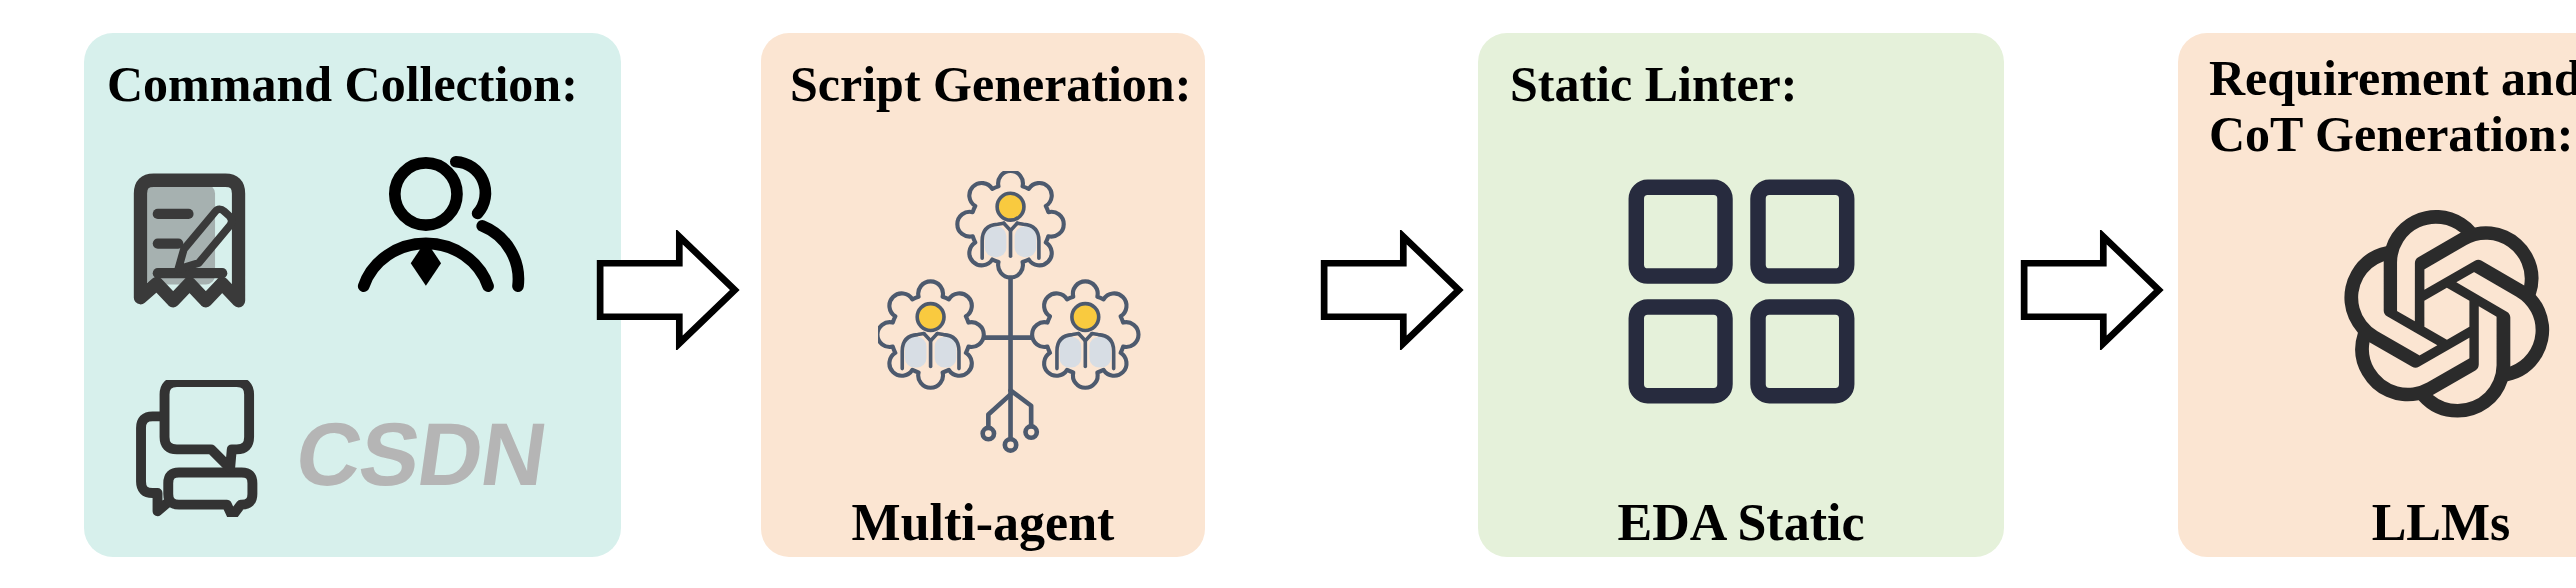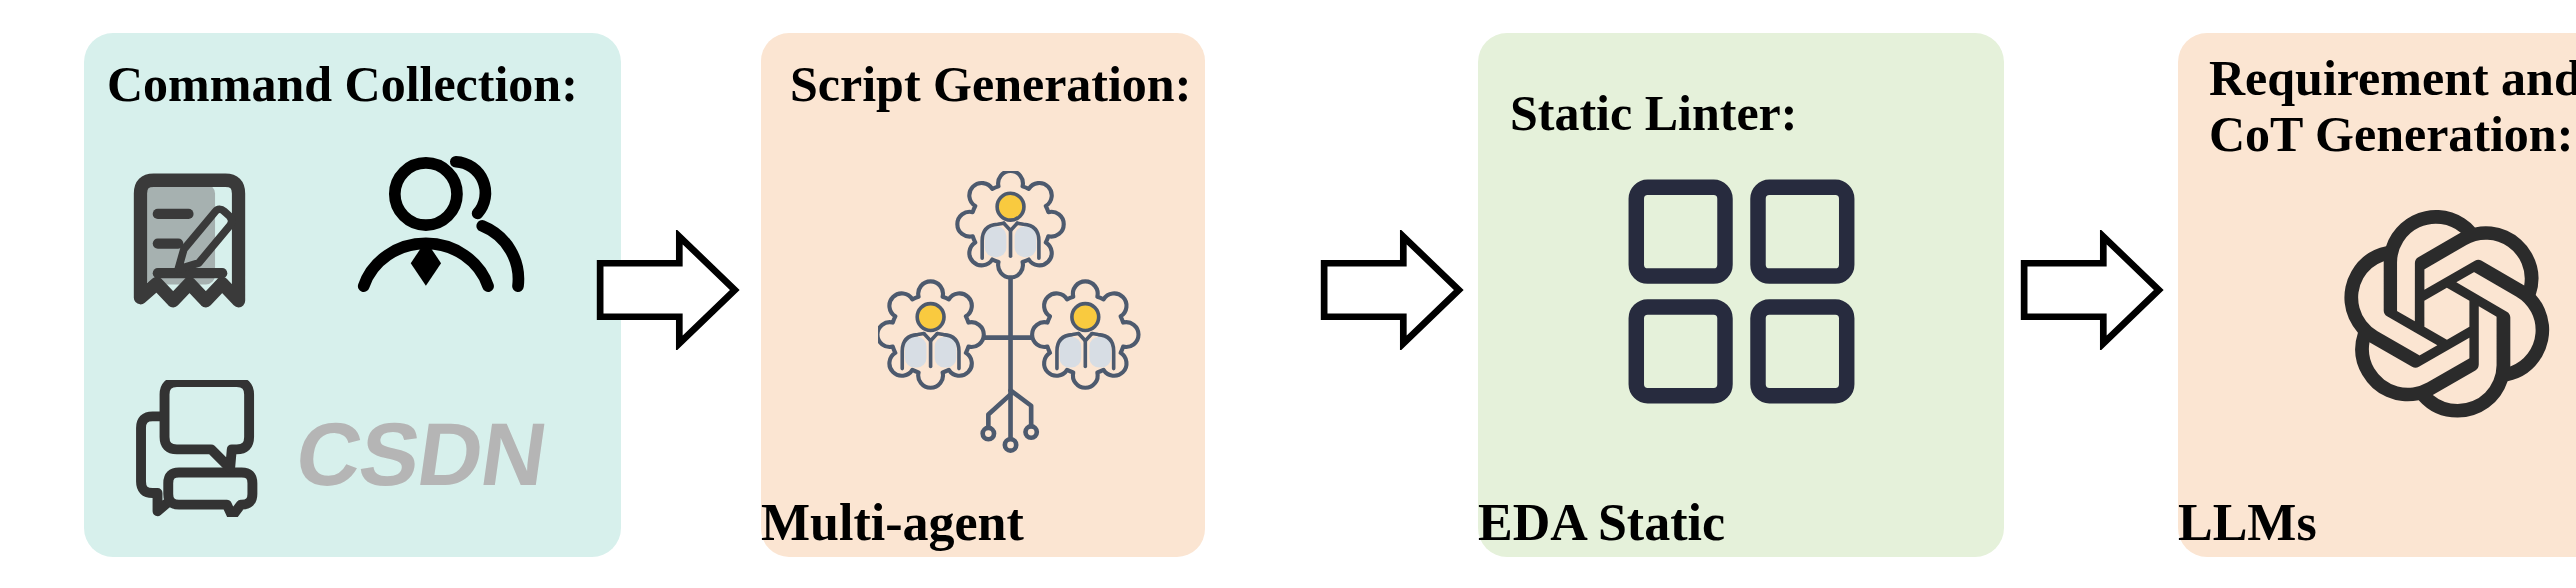--- a/index.html
+++ b/index.html
@@ -4,21 +4,21 @@
 <style>
   html,body{margin:0;padding:0;background:#ffffff;}
   .canvas{position:relative;width:3591px;height:588px;background:#ffffff;overflow:hidden;
           font-family:"Liberation Serif",serif;}
   .stage{position:absolute;top:33px;height:524px;border-radius:29px;}
   .bg-cyan{background:var(--cyan-bg,#d7f0ec);margin-left:40px;}
   .bg-peach{background:var(--peach-bg,#fbe5d2);}
   .bg-green{background:var(--green-bg,#e5f1da);}
   .title{position:absolute;left:29px;top:23px;font-weight:bold;font-size:50px;line-height:1.13;
          color:var(--ink,#000);white-space:pre-line;}
-  .label{position:absolute;left:0;width:100%;top:460px;text-align:left;font-weight:bold;
+  .label{position:absolute;left:0;width:100%;top:460px;text-align:center;font-weight:bold;
          font-size:52px;color:var(--ink,#000);}
   .icon{position:absolute;}
   .csdn{position:absolute;font-family:"Liberation Sans",sans-serif;font-weight:bold;
         color:var(--csdn-gray,#b5b5b5);font-size:89px;transform:skewX(-8deg);letter-spacing:-1px;}
   .ol{fill:none;stroke-linecap:round;stroke-linejoin:round;}
   .st-receipt{stroke:var(--receipt-ink,#3a3a3a);}
   .f-panel{fill:var(--receipt-panel,#a6b1b0);}
   .st-ink{stroke:var(--ink,#000);}
   .f-ink{fill:var(--ink,#000);}
   .st-chat{stroke:var(--chat-ink,#333333);}
@@ -113,21 +113,21 @@
             <path class="ol st-slate" stroke-width="7" d="M 389 315 L 402 329 L 415 315"></path>
             <path class="ol st-slate" stroke-width="7" d="M 402 329 V 379"></path>
             <circle class="f-yellow st-slate" stroke-width="7" cx="402" cy="283" r="26"></circle>
           </g>
         </g>
     </svg>
     <div class="label">Multi-agent</div>
   </div>
 
   <div class="stage bg-green" style="left:1478px;width:526px;">
-    <div class="title" style="left:32px;margin-top:29px;">Static Linter:</div>
+    <div class="title" style="left:32px;">Static Linter:</div>
     <svg class="icon" style="left:149px;top:145px;" width="229" height="227" viewBox="0 0 444 440">
       <rect class="ol st-navy" stroke-width="30" x="18" y="18" width="172" height="172" rx="22"></rect>
       <rect class="ol st-navy" stroke-width="30" x="254" y="18" width="172" height="172" rx="22"></rect>
       <rect class="ol st-navy" stroke-width="30" x="18" y="250" width="172" height="172" rx="22"></rect>
       <rect class="ol st-navy" stroke-width="30" x="254" y="250" width="172" height="172" rx="22"></rect>
     </svg>
     <div class="label">EDA Static</div>
   </div>
 
   <div class="stage bg-peach" style="left:2178px;width:526px;">

